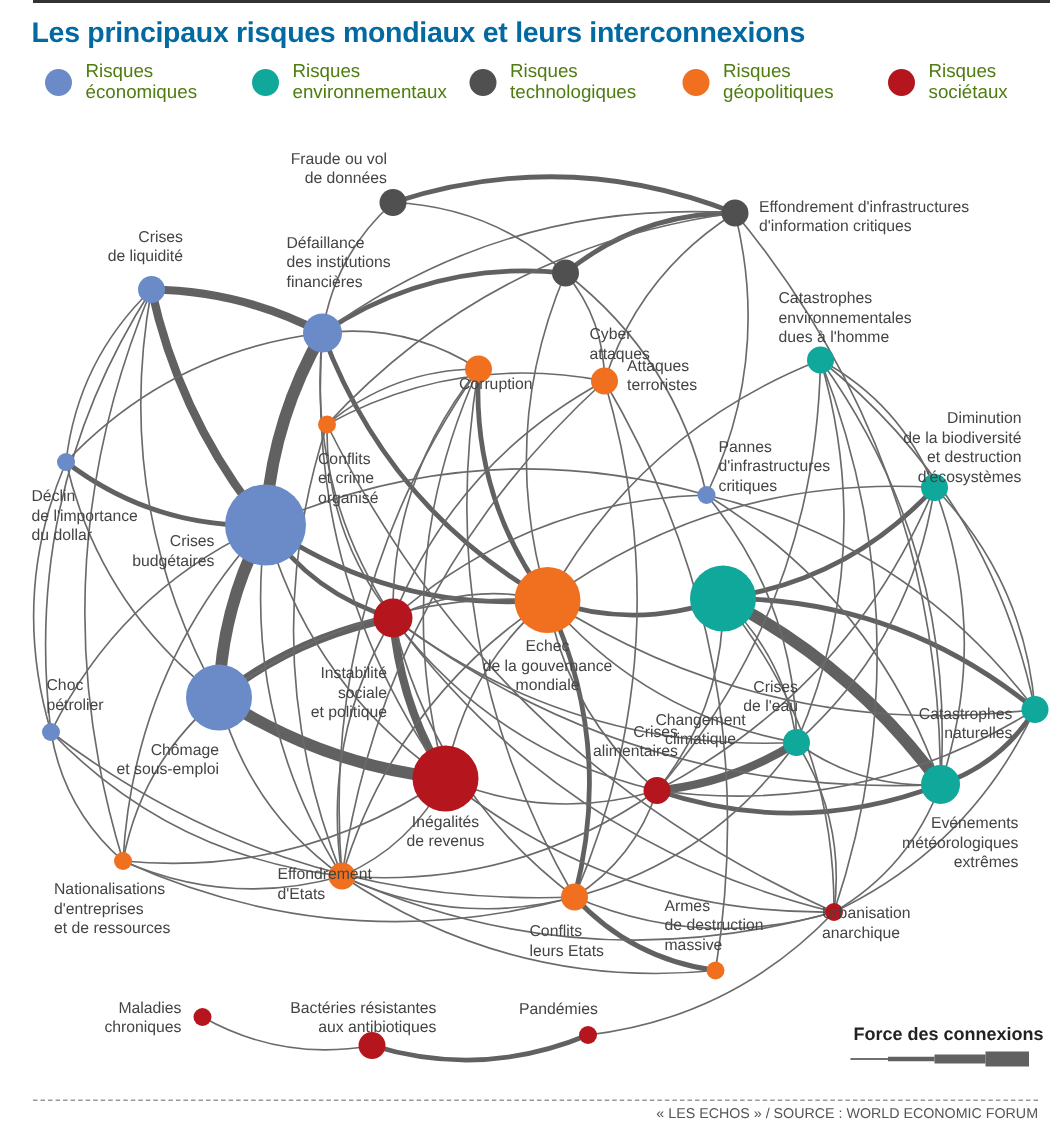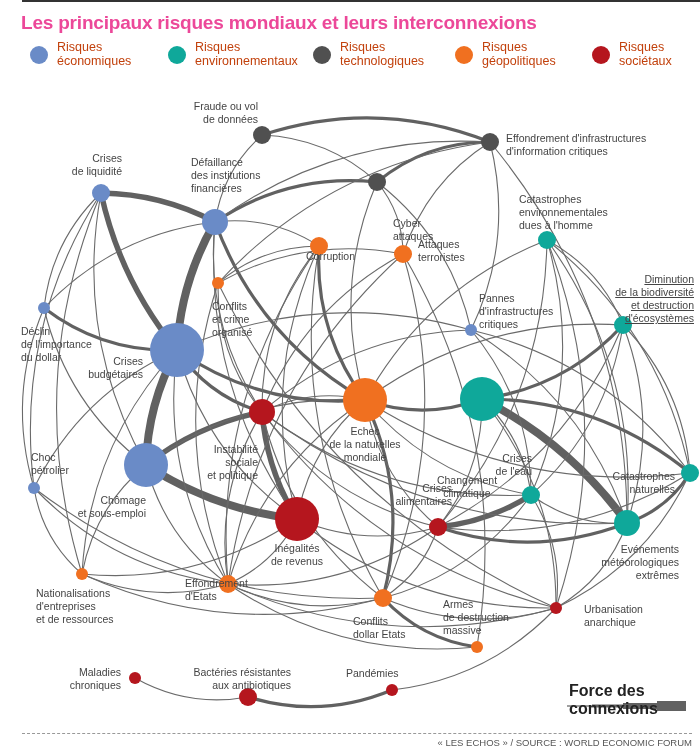--- a/index.html
+++ b/index.html
@@ -1,27 +1,27 @@
 <!DOCTYPE html>
 <html><head>
 <meta charset="utf-8">
 <style>
   html, body { margin:0; padding:0; background:#ffffff; }
   body { width:700px; height:749px; position:relative; overflow:hidden; font-family:"Liberation Sans", sans-serif; color:#333; }
   .topbar { position:absolute; left:22px; top:0; width:678px; height:2px; background:#333; }
-  .title { position:absolute; left:21px; top:12px; font-size:19px; font-weight:bold; color:#ec4899; letter-spacing:-0.2px; }
+  .title { position:absolute; left:21px; top:12px; font-size:19px; font-weight:bold; color:#0369a1; letter-spacing:-0.2px; }
   .legend-item { position:absolute; top:40px; display:flex; align-items:flex-start; }
   .legend-dot { width:18px; height:18px; border-radius:50%; margin-right:9px; margin-top:6px; }
-  .legend-label { font-size:12.5px; line-height:14px; color:#c2410c; }
+  .legend-label { font-size:12.5px; line-height:14px; color:#4d7c0f; }
   svg#graph { position:absolute; left:0; top:0; }
   .node-label { position:absolute; font-size:10.5px; line-height:13px; color:#444; white-space:nowrap; }
   .r { text-align:right; } .c { text-align:center; } .l { text-align:left; }
   .divider { position:absolute; left:22px; top:733px; width:670px; border-top:1px dashed #999; }
   .source { position:absolute; right:8px; top:737px; font-size:9.5px; color:#555; }
-  .strength-title { position:absolute; left:569px; top:682px; font-size:16px; font-weight:bold; color:#222; }
+  .strength-title { position:absolute; left:569px; top:682px; font-size:12px; font-weight:bold; color:#222; }
 </style>
 </head>
 <body>
 
 <div class="topbar"></div>
 <div class="title">Les principaux risques mondiaux et leurs interconnexions</div>
 
 <div id="legend">
     <div class="legend-item" style="left: 30px;">
       <div class="legend-dot" style="background: rgb(106, 139, 199);"></div>
@@ -214,37 +214,37 @@
     <div class="node-label l" style="top: 132px; left: 506px;"><span>Effondrement d'infrastructures</span><br><span>d'information critiques</span></div>
     <div class="node-label l" style="top: 176px; left: 393px; margin-top: 41px;"><span>Cyber</span><br><span>attaques</span></div>
     <div class="node-label r" style="top: 152px; right: 578px;"><span>Crises</span><br><span>de liquidité</span></div>
     <div class="node-label l" style="top: 156px; left: 191px;"><span>Défaillance</span><br><span>des institutions</span><br><span>financières</span></div>
     <div class="node-label l" style="top: 222px; left: 306px; margin-top: 28px;"><span>Corruption</span></div>
     <div class="node-label l" style="top: 238px; left: 418px;"><span>Attaques</span><br><span>terroristes</span></div>
     <div class="node-label l" style="top: 193px; left: 519px;"><span>Catastrophes</span><br><span>environnementales</span><br><span>dues à l'homme</span></div>
     <div class="node-label l" style="top: 300px; left: 212px;"><span>Conflits</span><br><span>et crime</span><br><span>organisé</span></div>
     <div class="node-label l" style="top: 325px; left: 21px;"><span>Déclin</span><br><span>de l'importance</span><br><span>du dollar</span></div>
     <div class="node-label l" style="top: 292px; left: 479px;"><span>Pannes</span><br><span>d'infrastructures</span><br><span>critiques</span></div>
-    <div class="node-label r" style="top: 273px; right: 6px; text-decoration: underline;"><span>Diminution</span><br><span>de la biodiversité</span><br><span>et destruction</span><br><span>d'écosystèmes</span></div>
+    <div class="node-label r" style="top: 273px; right: 19px;"><span>Diminution</span><br><span>de la biodiversité</span><br><span>et destruction</span><br><span>d'écosystèmes</span></div>
     <div class="node-label r" style="top: 355px; right: 557px;"><span>Crises</span><br><span>budgétaires</span></div>
     <div class="node-label r" style="top: 443px; right: 442px;"><span>Instabilité</span><br><span>sociale</span><br><span>et politique</span></div>
-    <div class="node-label c" style="top: 425px; left: 365px; transform: translateX(-50%);"><span>Echec</span><br><span>de la naturelles</span><br><span>mondiale</span></div>
+    <div class="node-label c" style="top: 425px; left: 365px; transform: translateX(-50%);"><span>Echec</span><br><span>de la gouvernance</span><br><span>mondiale</span></div>
     <div class="node-label c" style="top: 430px; left: 467px; transform: translateX(-50%); margin-top: 44px;"><span>Changement</span><br><span>climatique</span></div>
     <div class="node-label l" style="top: 451px; left: 31px;"><span>Choc</span><br><span>pétrolier</span></div>
     <div class="node-label r" style="top: 494px; right: 554px;"><span>Chômage</span><br><span>et sous-emploi</span></div>
     <div class="node-label r" style="top: 452px; right: 168px;"><span>Crises</span><br><span>de l'eau</span></div>
     <div class="node-label r" style="top: 470px; right: 25px;"><span>Catastrophes</span><br><span>naturelles</span></div>
     <div class="node-label c" style="top: 542px; left: 297px; transform: translateX(-50%);"><span>Inégalités</span><br><span>de revenus</span></div>
     <div class="node-label r" style="top: 482px; right: 248px;"><span>Crises</span><br><span>alimentaires</span></div>
     <div class="node-label r" style="top: 543px; right: 21px;"><span>Evénements</span><br><span>météorologiques</span><br><span>extrêmes</span></div>
     <div class="node-label l" style="top: 587px; left: 36px;"><span>Nationalisations</span><br><span>d'entreprises</span><br><span>et de ressources</span></div>
     <div class="node-label l" style="top: 577px; left: 185px;"><span>Effondrement</span><br><span>d'Etats</span></div>
-    <div class="node-label l" style="top: 615px; left: 353px;"><span>Conflits</span><br><span>dollar Etats</span></div>
+    <div class="node-label l" style="top: 615px; left: 353px;"><span>Conflits</span><br><span>leurs Etats</span></div>
     <div class="node-label l" style="top: 598px; left: 443px;"><span>Armes</span><br><span>de destruction</span><br><span>massive</span></div>
-    <div class="node-label l" style="top: 603px; left: 584px;"><span>Urbanisation</span><br><span>anarchique</span></div>
+    <div class="node-label l" style="top: 603px; left: 548px;"><span>Urbanisation</span><br><span>anarchique</span></div>
     <div class="node-label r" style="top: 666px; right: 579px;"><span>Maladies</span><br><span>chroniques</span></div>
     <div class="node-label r" style="top: 666px; right: 409px;"><span>Bactéries résistantes</span><br><span>aux antibiotiques</span></div>
     <div class="node-label l" style="top: 667px; left: 346px;"><span>Pandémies</span></div>
   </div>
 
 <div class="strength-title">Force des connexions</div>
 <div class="divider"></div>
 <div class="source">« LES ECHOS » / SOURCE : WORLD ECONOMIC FORUM</div>
 
 </body></html>

